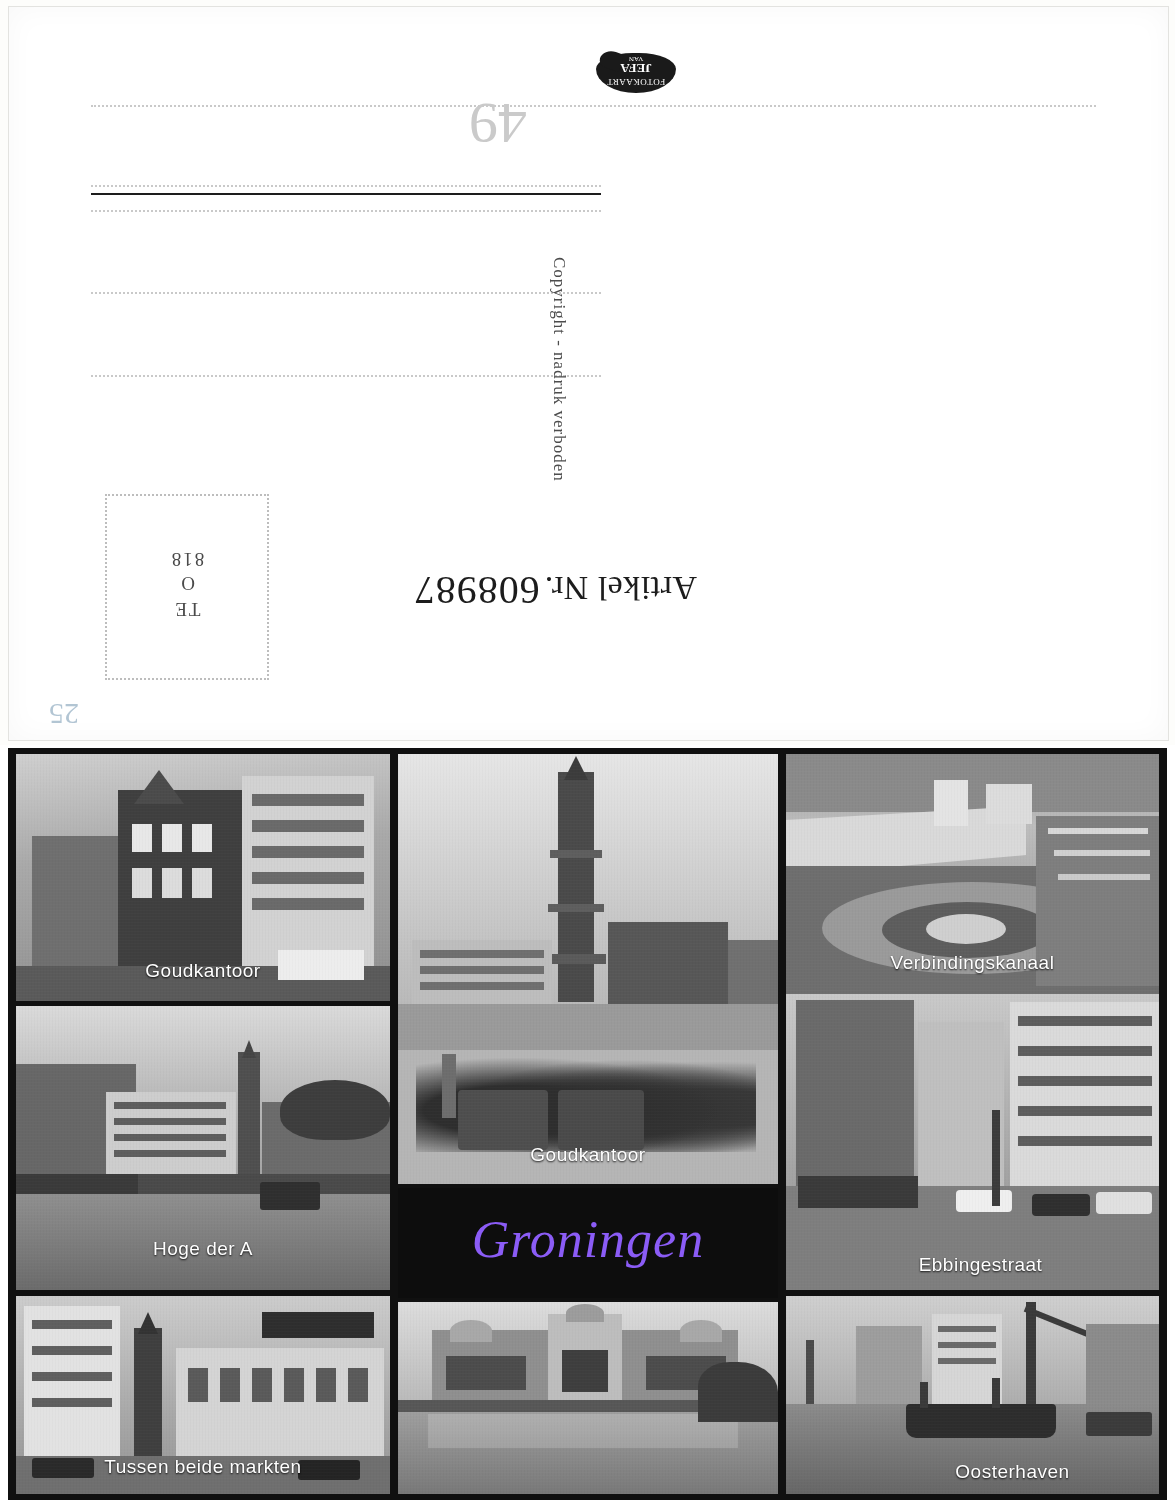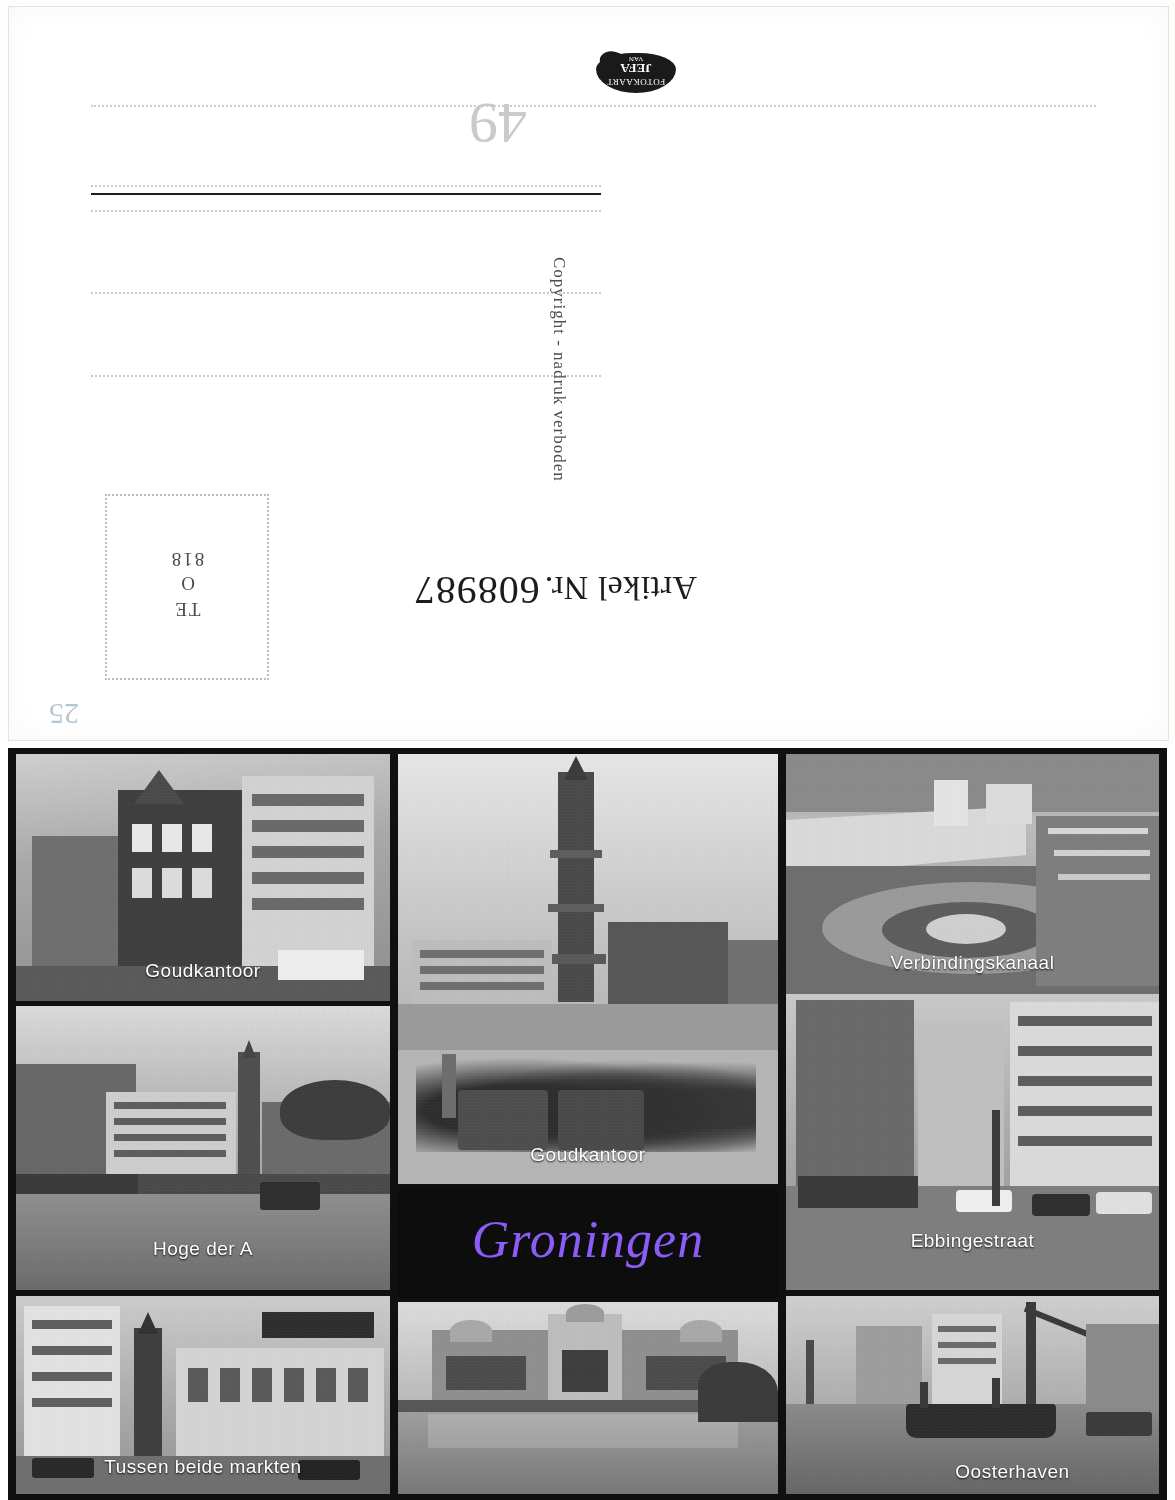--- a/index.html
+++ b/index.html
@@ -372,21 +372,21 @@
       <div class="wdw" style="left:232px; top:82px; width:134px; height:10px; background:#5d5d5d;"></div>
       <div class="wdw" style="left:232px; top:112px; width:134px; height:10px; background:#5d5d5d;"></div>
       <div class="wdw" style="left:232px; top:142px; width:134px; height:10px; background:#5d5d5d;"></div>
       <div class="bld" style="left:0; top:192px; width:373px; height:104px; background:#7e7e7e;"></div>
       <div class="bld" style="left:12px; top:182px; width:120px; height:32px; background:#3a3a3a;"></div>
       <div class="bld" style="left:170px; top:196px; width:56px; height:22px; background:#efefef; border-radius:4px;"></div>
       <div class="bld" style="left:246px; top:200px; width:58px; height:22px; background:#2f2f2f; border-radius:4px;"></div>
       <div class="bld" style="left:310px; top:198px; width:56px; height:22px; background:#e0e0e0; border-radius:4px;"></div>
       <div class="bld" style="left:206px; top:116px; width:8px; height:96px; background:#3b3b3b;"></div>
       <div class="grain"></div>
-      <div class="caption" style="top:236px;">Ebbingestraat</div>
+      <div class="caption" style="top:260px;padding-left:8px;">Ebbingestraat</div>
     </div>
 
     <div class="title-cell" style="left:390px; top:440px; width:380px; height:110px;">
       <div class="tt">Groningen</div>
     </div>
 
     <div class="cell" style="left:8px; top:548px; width:374px; height:198px;">
       <div class="sky" style="background:linear-gradient(180deg,#cccccc 0%,#a8a8a8 60%,#949494 100%);"></div>
       <div class="bld" style="left:8px; top:10px; width:96px; height:150px; background:#e2e2e2;"></div>
       <div class="wdw" style="left:16px; top:24px; width:80px; height:9px; background:#5f5f5f;"></div>

